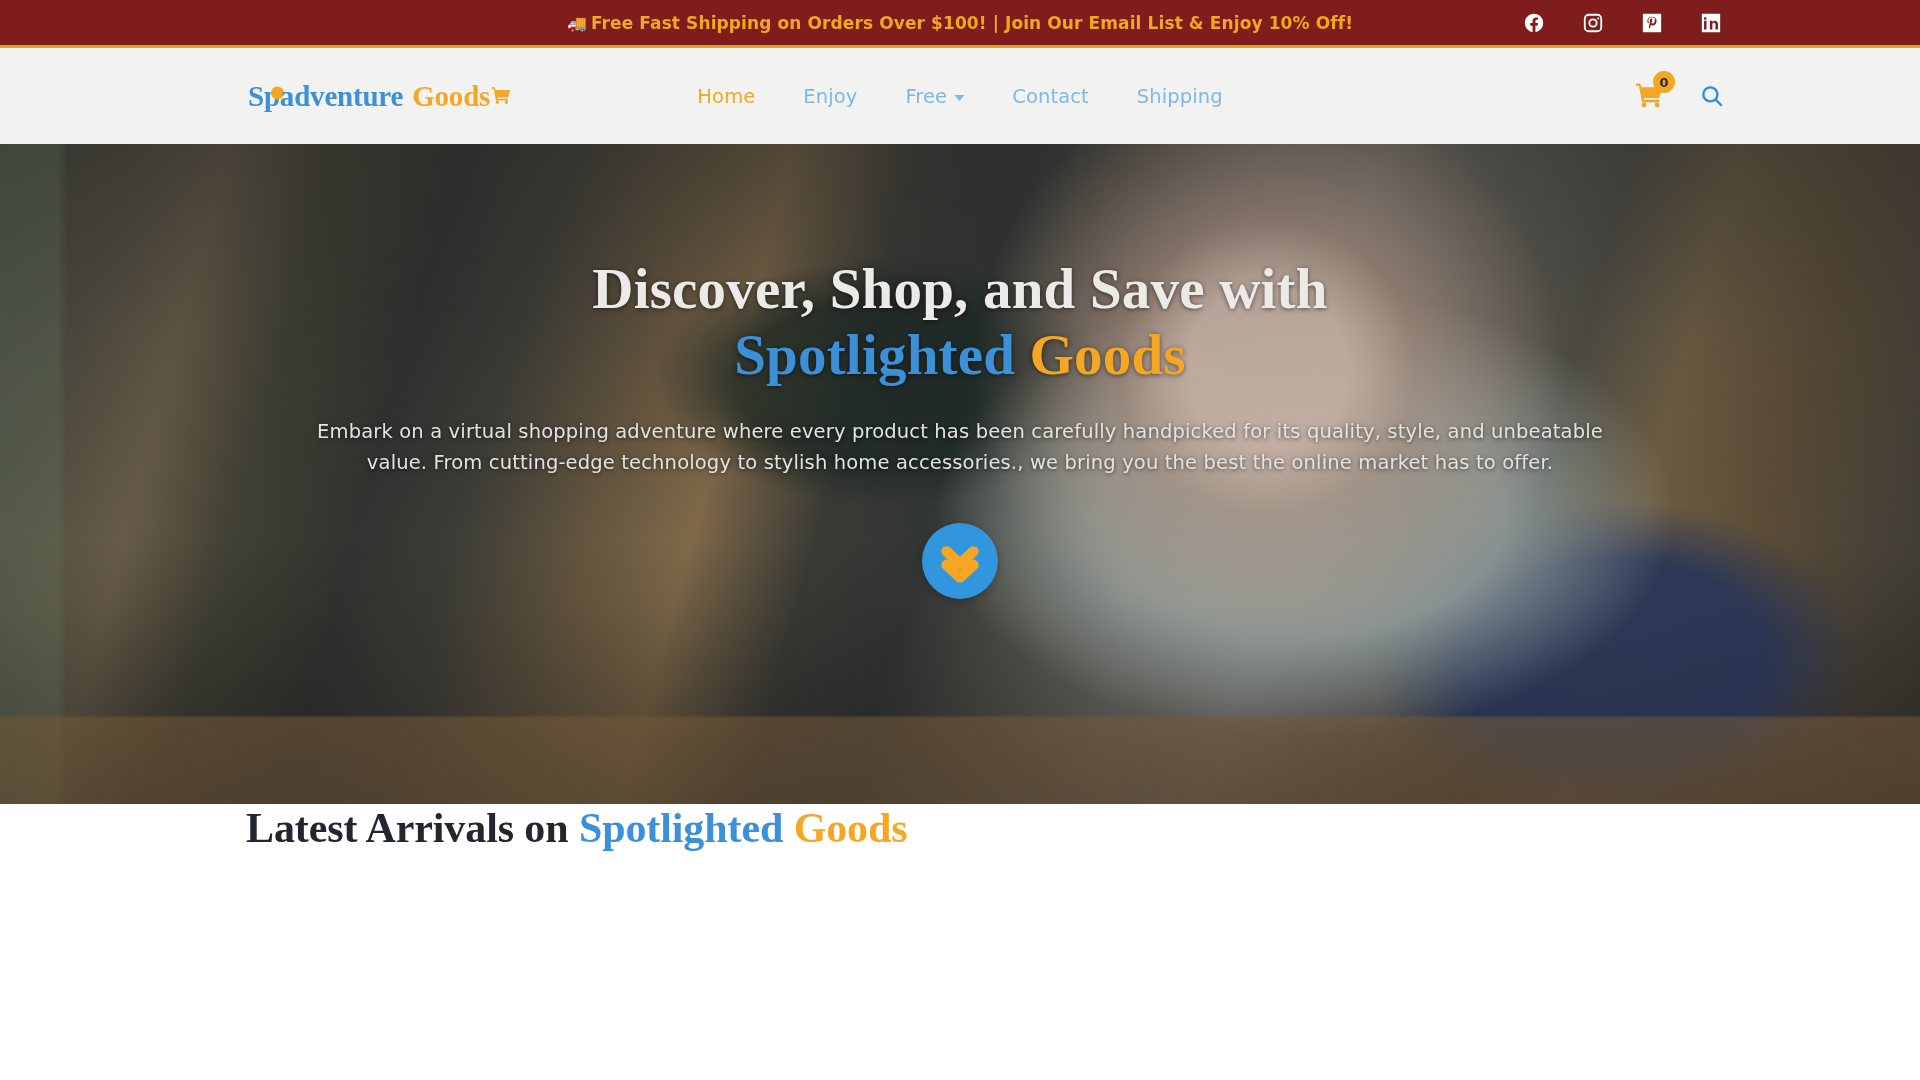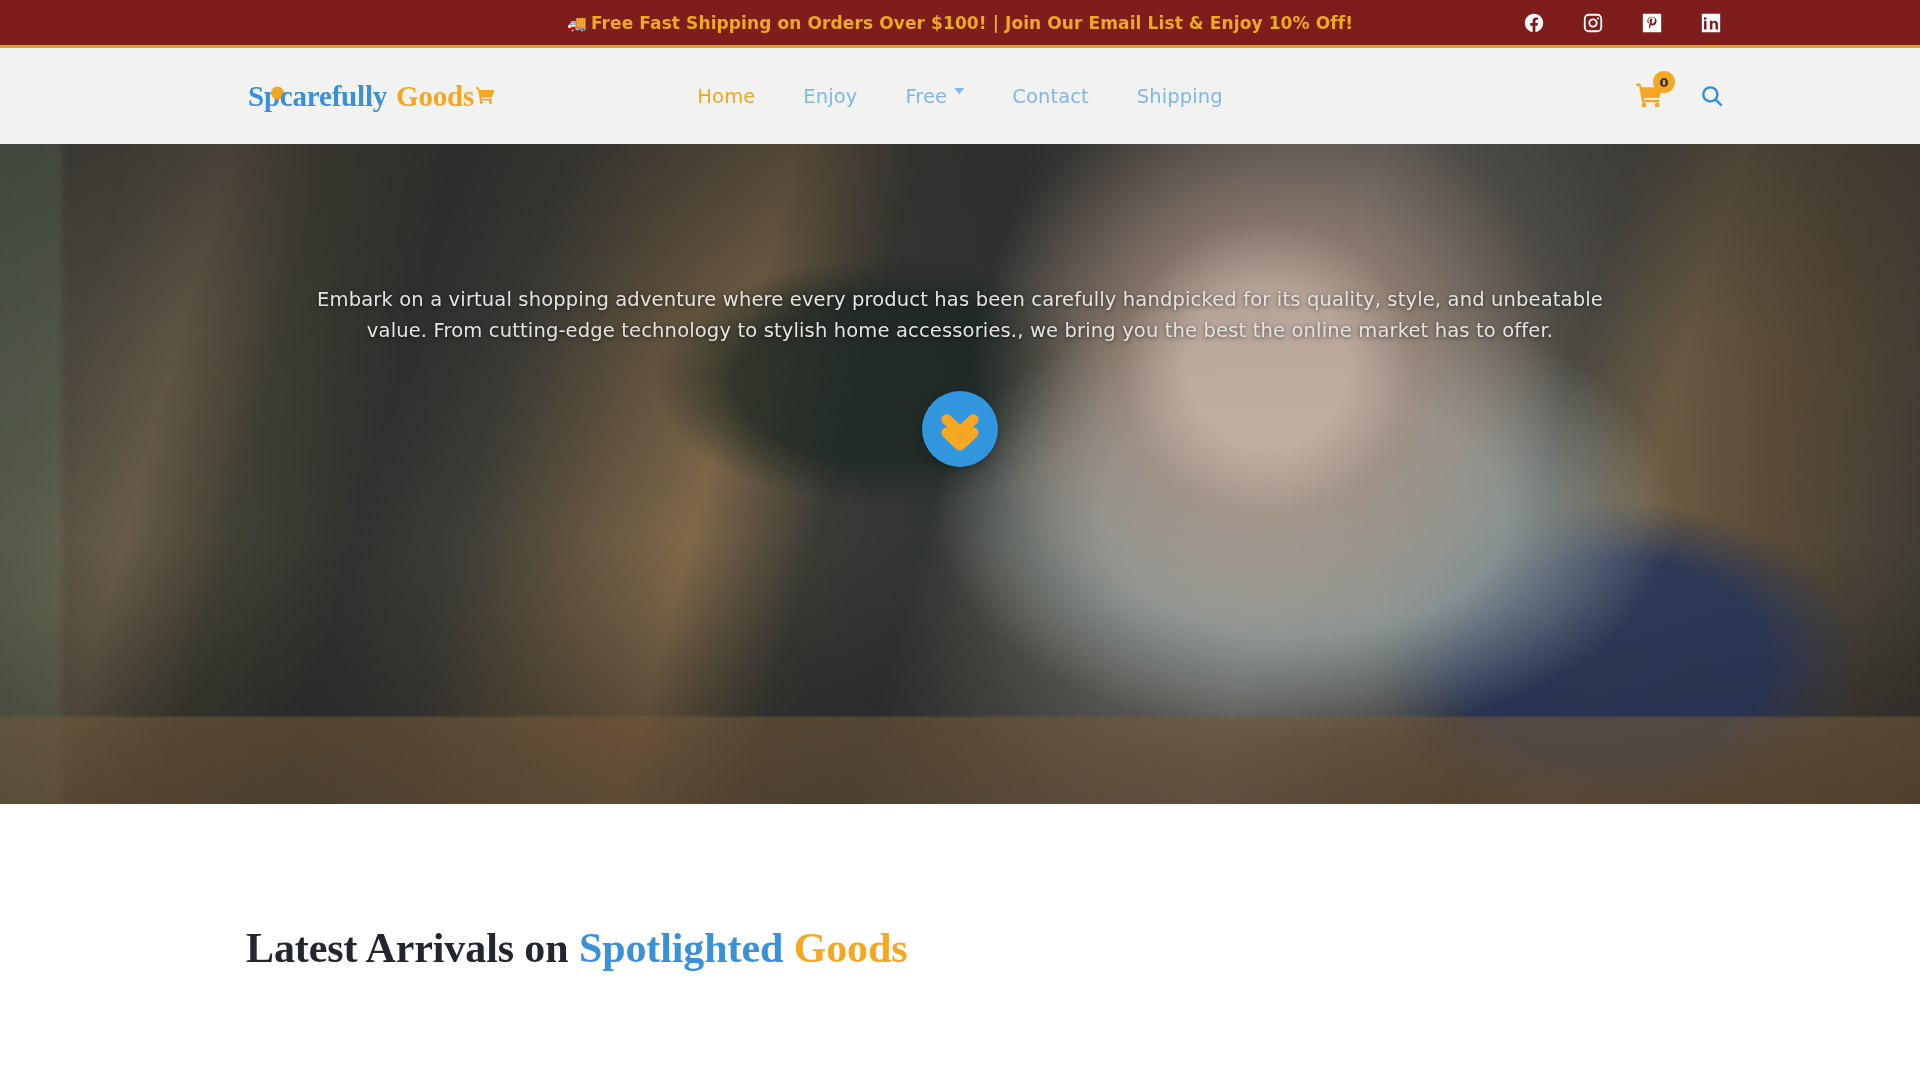--- a/index.html
+++ b/index.html
@@ -99,21 +99,21 @@
     display: flex;
     align-items: center;
     gap: 48px;
   }
   .nav-item {
     font-size: 19.5px;
     color: #7eb7e8;
     letter-spacing: 0.1px;
     cursor: pointer;
     display: flex;
-    align-items: flex-start;
+    align-items: center;
     gap: 7px;
     white-space: nowrap;
   }
   .nav-item.active { color: #f0a81c; }
   .chev {
     display: inline-block;
     width: 0; height: 0;
     border-left: 5.5px solid transparent;
     border-right: 5.5px solid transparent;
     border-top: 6.5px solid #7eb7e8;
@@ -224,21 +224,20 @@
     justify-content: center;
     cursor: pointer;
     box-shadow: 0 2px 10px rgba(0,0,0,0.25);
   }
   .scroll-circle svg { width: 46px; height: 46px; stroke: #f5a623; fill: none; stroke-width: 5.5; stroke-linecap: round; stroke-linejoin: round; }
 
   
   .latest {
     width: 100%;
     background: #ffffff;
-    padding-top: 120px;
     padding-left: 246px;
   }
   .latest-h2 {
     font-family: "Liberation Serif", "DejaVu Serif", serif;
     font-size: 42px;
     font-weight: bold;
     color: #22262e;
     letter-spacing: -0.1px;
   }
   .latest-sub {
@@ -277,21 +276,21 @@
           <path d="M2 2h20v20H2V2zm5.1 17V9.6H4.4V19h2.7zM5.7 8.4c.9 0 1.5-.6 1.5-1.4 0-.8-.6-1.4-1.5-1.4S4.2 6.2 4.2 7c0 .8.6 1.4 1.5 1.4zM19.6 19v-5.4c0-2.7-1.5-4-3.4-4-1.6 0-2.3.9-2.7 1.5V9.6H10.8c0 .8 0 9.4 0 9.4h2.7v-5.2c0-.3 0-.6.1-.8.2-.6.8-1.2 1.7-1.2 1.2 0 1.6.9 1.6 2.2V19h2.7z"></path>
         </svg>
     </a>
   </div>
 </div>
 
 <div class="site-header">
 
   <div class="logo-block">
     <span class="logo-sp"><span>Sp</span><span class="logo-dot"></span></span>
-      <span class="logo-sp">carefully</span>
+      <span class="logo-sp">adventure</span>
       <span class="logo-goods">Goods</span>
       <span class="logo-cart"><svg viewBox="0 0 24 24">
           <path d="M1 2h3.2l.9 3H22l-2.6 8.6H7.4l-.4 1.4h12.4v2H5.6L3.2 4H1V2zm6.2 15.2a1.9 1.9 0 1 1 0 3.8 1.9 1.9 0 0 1 0-3.8zm10.4 0a1.9 1.9 0 1 1 0 3.8 1.9 1.9 0 0 1 0-3.8z"></path>
         </svg></span>
   </div>
 
   <div class="main-nav">
     <div class="nav-item active">
       <span>Home</span>
     </div>
@@ -325,20 +324,25 @@
     </div>
   </div>
 </div>
 
 <div class="hero">
   <div class="hero-photo"></div>
   <div class="hero-boxes"></div>
   <div class="hero-shade"></div>
 
   <div class="hero-inner">
+    <h1 class="hero-h1">
+      <span>Discover, Shop, and Save with</span><br>
+      <span class="hl-blue">Spotlighted</span>
+      <span class="hl-orange">Goods</span>
+    </h1>
     <p class="hero-p">
       <span>Embark on a virtual shopping adventure where every product has been carefully handpicked for its quality, style, and unbeatable value.</span>
       <span>From cutting-edge technology to stylish home accessories., we bring you the best the online market has to offer.</span>
     </p>
     <div class="scroll-circle">
       <svg viewBox="0 0 24 24">
         <polyline points="5,7 12,13.5 19,7"></polyline>
         <polyline points="5,14 12,20.5 19,14"></polyline>
       </svg>
     </div>

